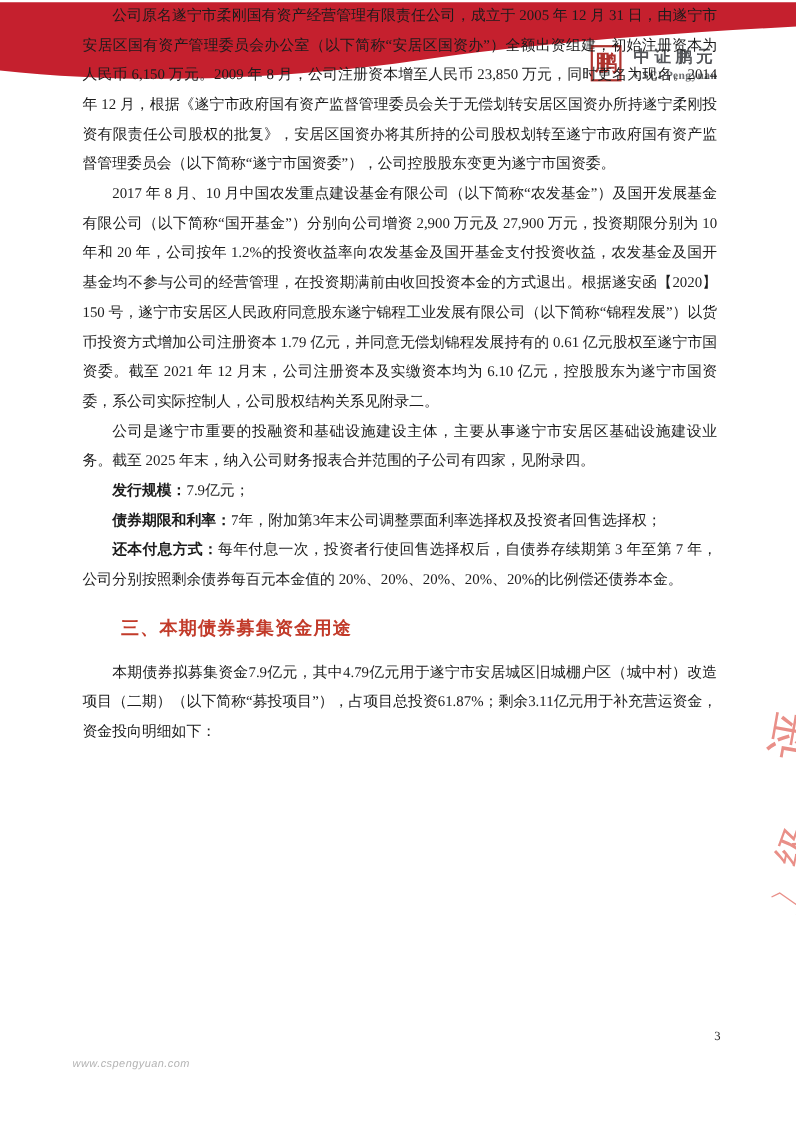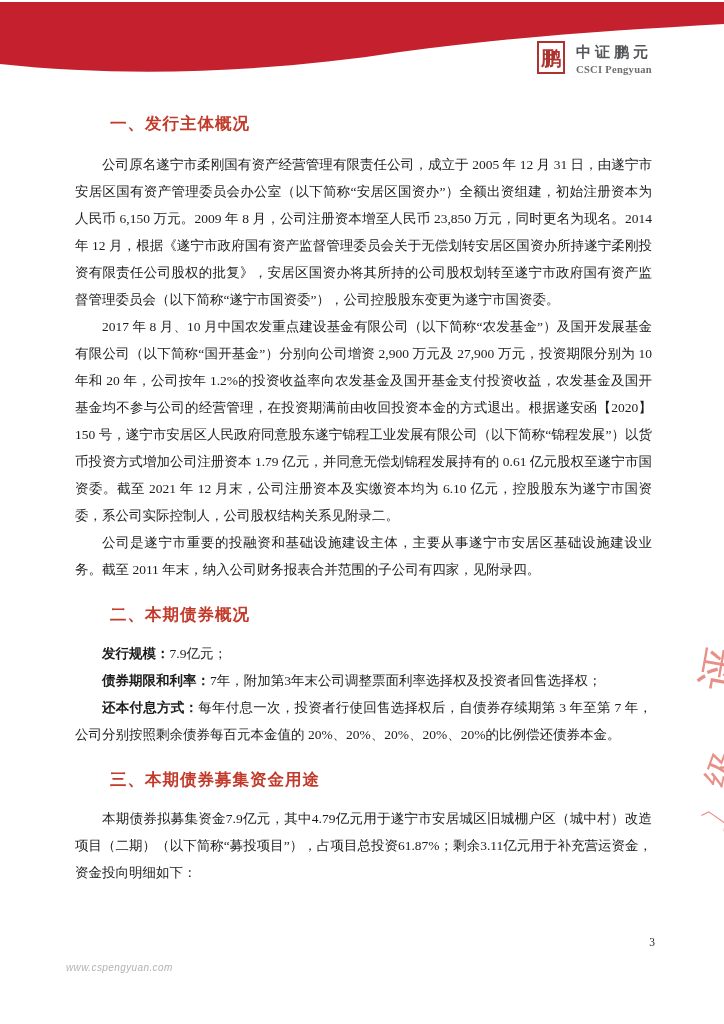--- a/index.html
+++ b/index.html
@@ -91,27 +91,25 @@
       <span>鹏</span>
     </div>
     <div class="logo-text">
       <div class="logo-cn">中证鹏元</div>
       <div class="logo-en">CSCI Pengyuan</div>
     </div>
   </div>
 
   <div class="content">
 
-    <h2 class="section-title st1">一、发行主体概况</h2>
 
     <p>公司原名遂宁市柔刚国有资产经营管理有限责任公司，成立于 2005 年 12 月 31 日，由遂宁市安居区国有资产管理委员会办公室（以下简称“安居区国资办”）全额出资组建，初始注册资本为人民币 6,150 万元。2009 年 8 月，公司注册资本增至人民币 23,850 万元，同时更名为现名。2014 年 12 月，根据《遂宁市政府国有资产监督管理委员会关于无偿划转安居区国资办所持遂宁柔刚投资有限责任公司股权的批复》，安居区国资办将其所持的公司股权划转至遂宁市政府国有资产监督管理委员会（以下简称“遂宁市国资委”），公司控股股东变更为遂宁市国资委。</p>
     <p>2017 年 8 月、10 月中国农发重点建设基金有限公司（以下简称“农发基金”）及国开发展基金有限公司（以下简称“国开基金”）分别向公司增资 2,900 万元及 27,900 万元，投资期限分别为 10 年和 20 年，公司按年 1.2%的投资收益率向农发基金及国开基金支付投资收益，农发基金及国开基金均不参与公司的经营管理，在投资期满前由收回投资本金的方式退出。根据遂安函【2020】150 号，遂宁市安居区人民政府同意股东遂宁锦程工业发展有限公司（以下简称“锦程发展”）以货币投资方式增加公司注册资本 1.79 亿元，并同意无偿划锦程发展持有的 0.61 亿元股权至遂宁市国资委。截至 2021 年 12 月末，公司注册资本及实缴资本均为 6.10 亿元，控股股东为遂宁市国资委，系公司实际控制人，公司股权结构关系见附录二。</p>
-    <p>公司是遂宁市重要的投融资和基础设施建设主体，主要从事遂宁市安居区基础设施建设业务。截至 2011 年末，纳入公司财务报表合并范围的子公司有四家，见附录四。</p>
+    <p>公司是遂宁市重要的投融资和基础设施建设主体，主要从事遂宁市安居区基础设施建设业务。截至 2025 年末，纳入公司财务报表合并范围的子公司有四家，见附录四。</p>
 
-    <h2 class="section-title st2">二、本期债券概况</h2>
 
     <p>
       <strong>发行规模：</strong><span>7.9亿元；</span>
     </p>
     <p>
       <strong>债券期限和利率：</strong><span>7年，附加第3年末公司调整票面利率选择权及投资者回售选择权；</span>
     </p>
     <p>
       <strong>还本付息方式：</strong><span>每年付息一次，投资者行使回售选择权后，自债券存续期第 3 年至第 7 年，公司分别按照剩余债券每百元本金值的 20%、20%、20%、20%、20%的比例偿还债券本金。</span>
     </p>

